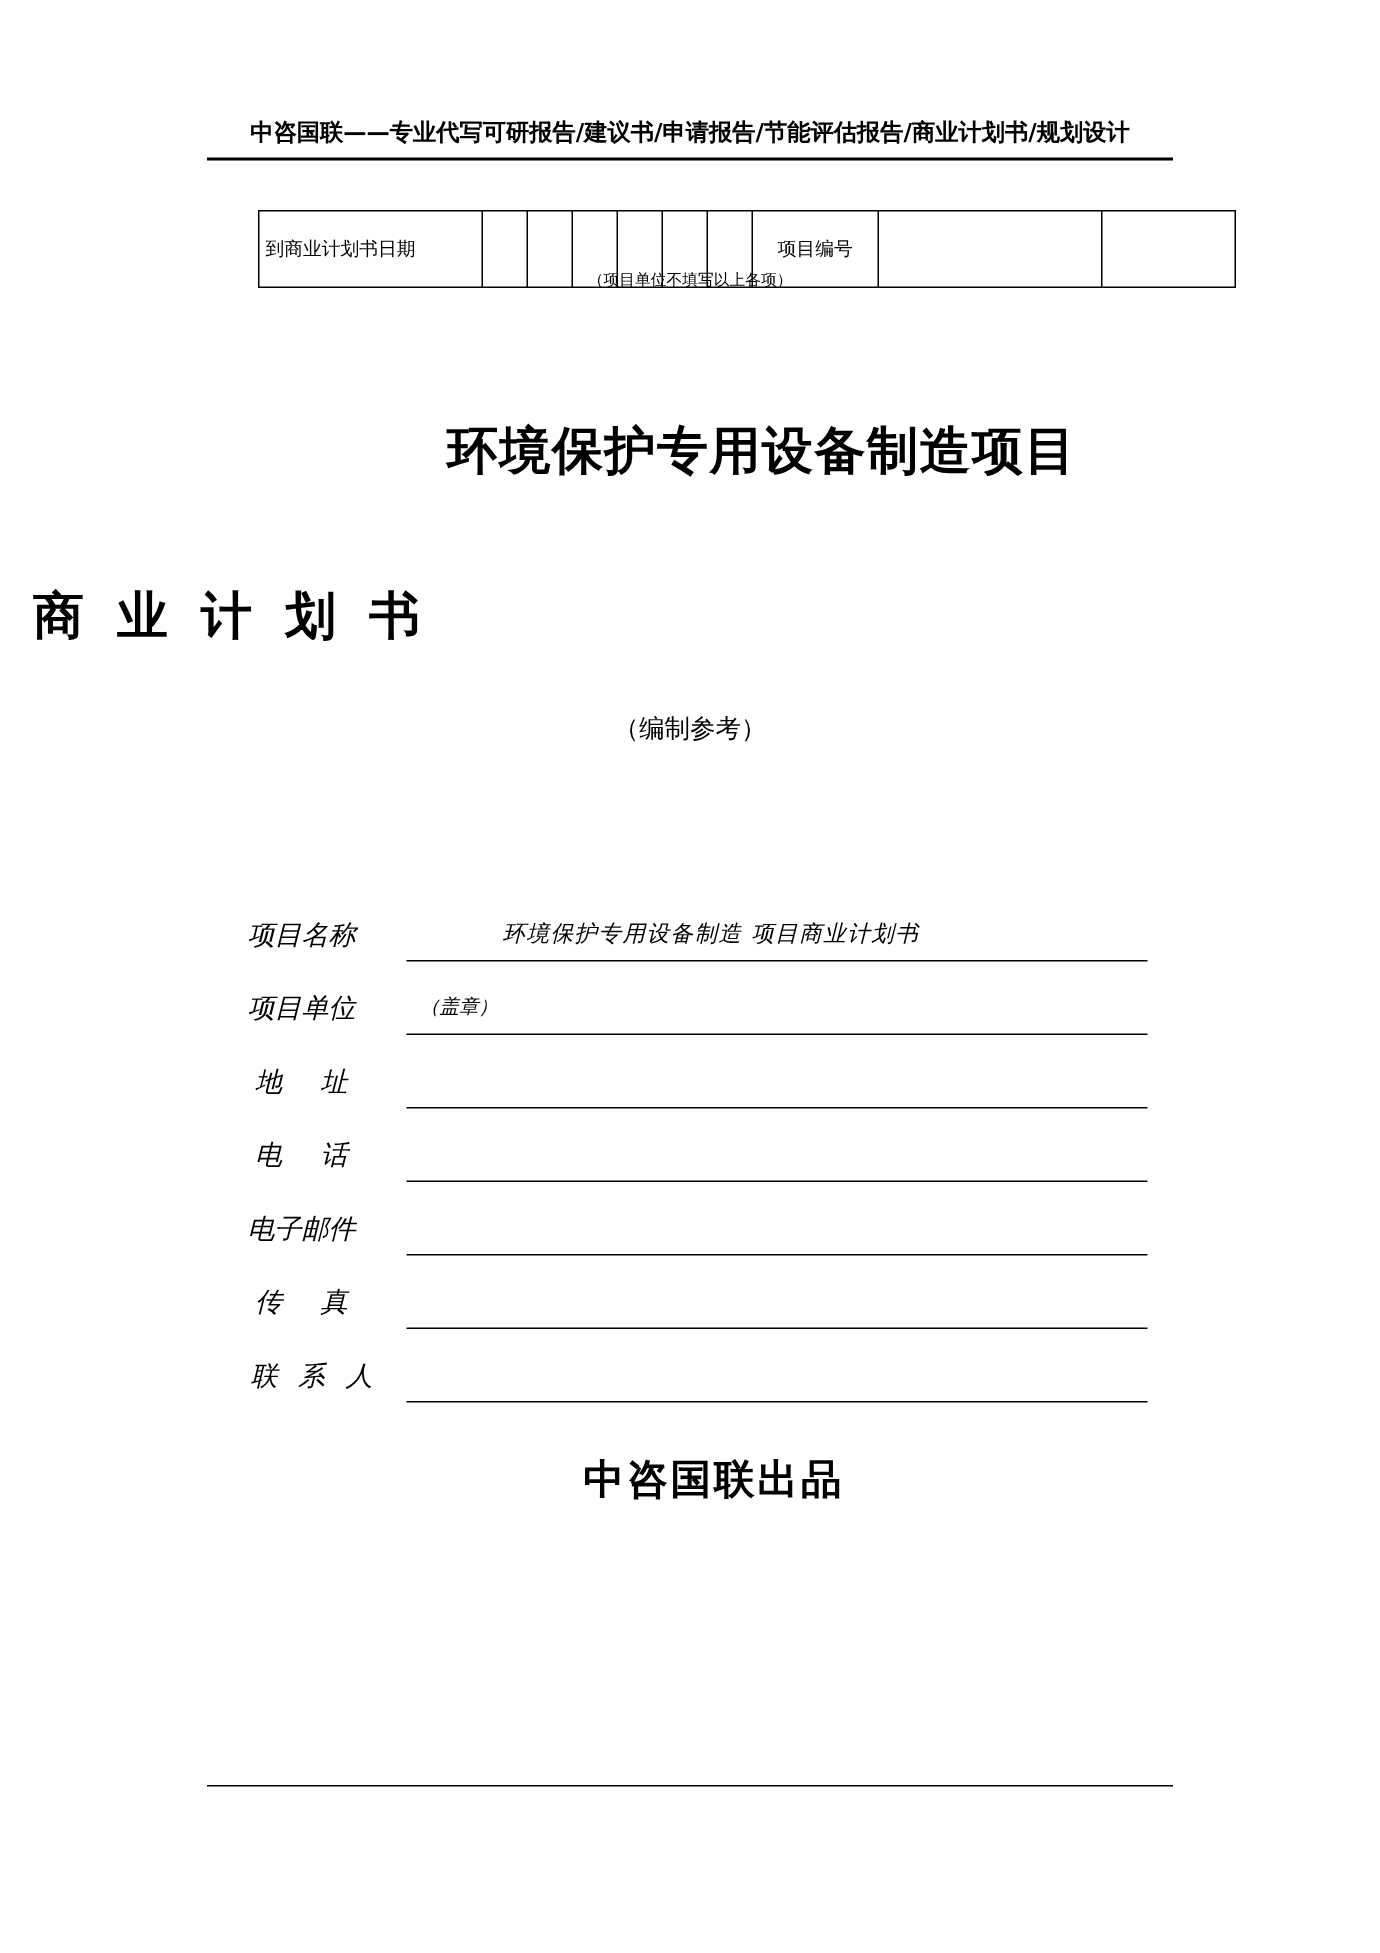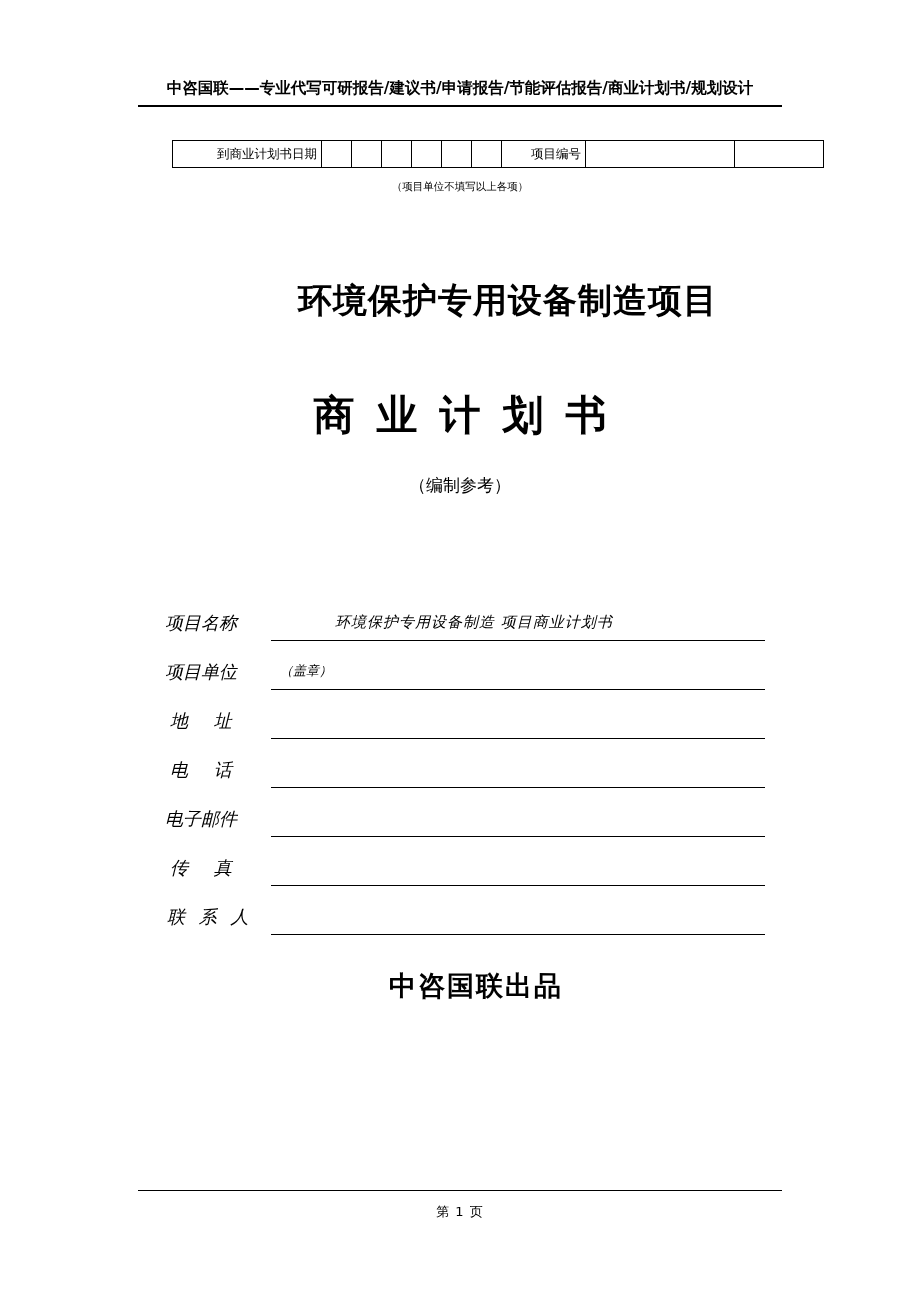--- a/index.html
+++ b/index.html
@@ -54,24 +54,23 @@
     position: absolute;
     left: 172px;
     top: 140px;
     border-collapse: collapse;
     font-family: "DejaVu Sans", sans-serif;
     font-size: 12.5px;
   }
   .form-table td {
     border: 1px solid #000;
     height: 26px;
-    padding: 0 4px;
+    padding: 12px 4px;
     vertical-align: middle;
     white-space: nowrap;
-    text-align: right;
   }
   .cell-label-date { width: 140px; padding-left: 8px; }
   .cell-small { width: 21px; }
   .cell-label-num { width: 75px; text-align: center; }
   .cell-wide { width: 140px; }
   .cell-tail { width: 80px; }
 
   .note-under-table {
     position: absolute;
     left: 0;
@@ -94,23 +93,23 @@
     font-size: 34px;
     font-weight: bold;
     letter-spacing: 1px;
     padding-left: 48px;
   }
   .sub-title {
     position: absolute;
     left: 0;
     top: 388px;
     width: 920px;
-    text-align: center;
-    font-family: "DejaVu Sans", sans-serif;
-    font-size: 41px;
+    text-align: left;
+    font-family: "DejaVu Sans", sans-serif;
+    font-size: 34px;
     font-weight: bold;
     letter-spacing: 22px;
     text-indent: 22px;
   }
   .note-title {
     position: absolute;
     left: 0;
     top: 474px;
     width: 920px;
     text-align: center;
@@ -273,15 +272,14 @@
       <div class="field-label sp2">联 系 人</div>
       <div class="field-value"></div>
       <div class="field-line"></div>
     </div>
 
   </div>
 
   <div class="publisher">中咨国联出品</div>
 
   <div class="footer-rule"></div>
-  <div class="footer-text">第 1 页</div>
 
 </div>
 
 </body></html>

